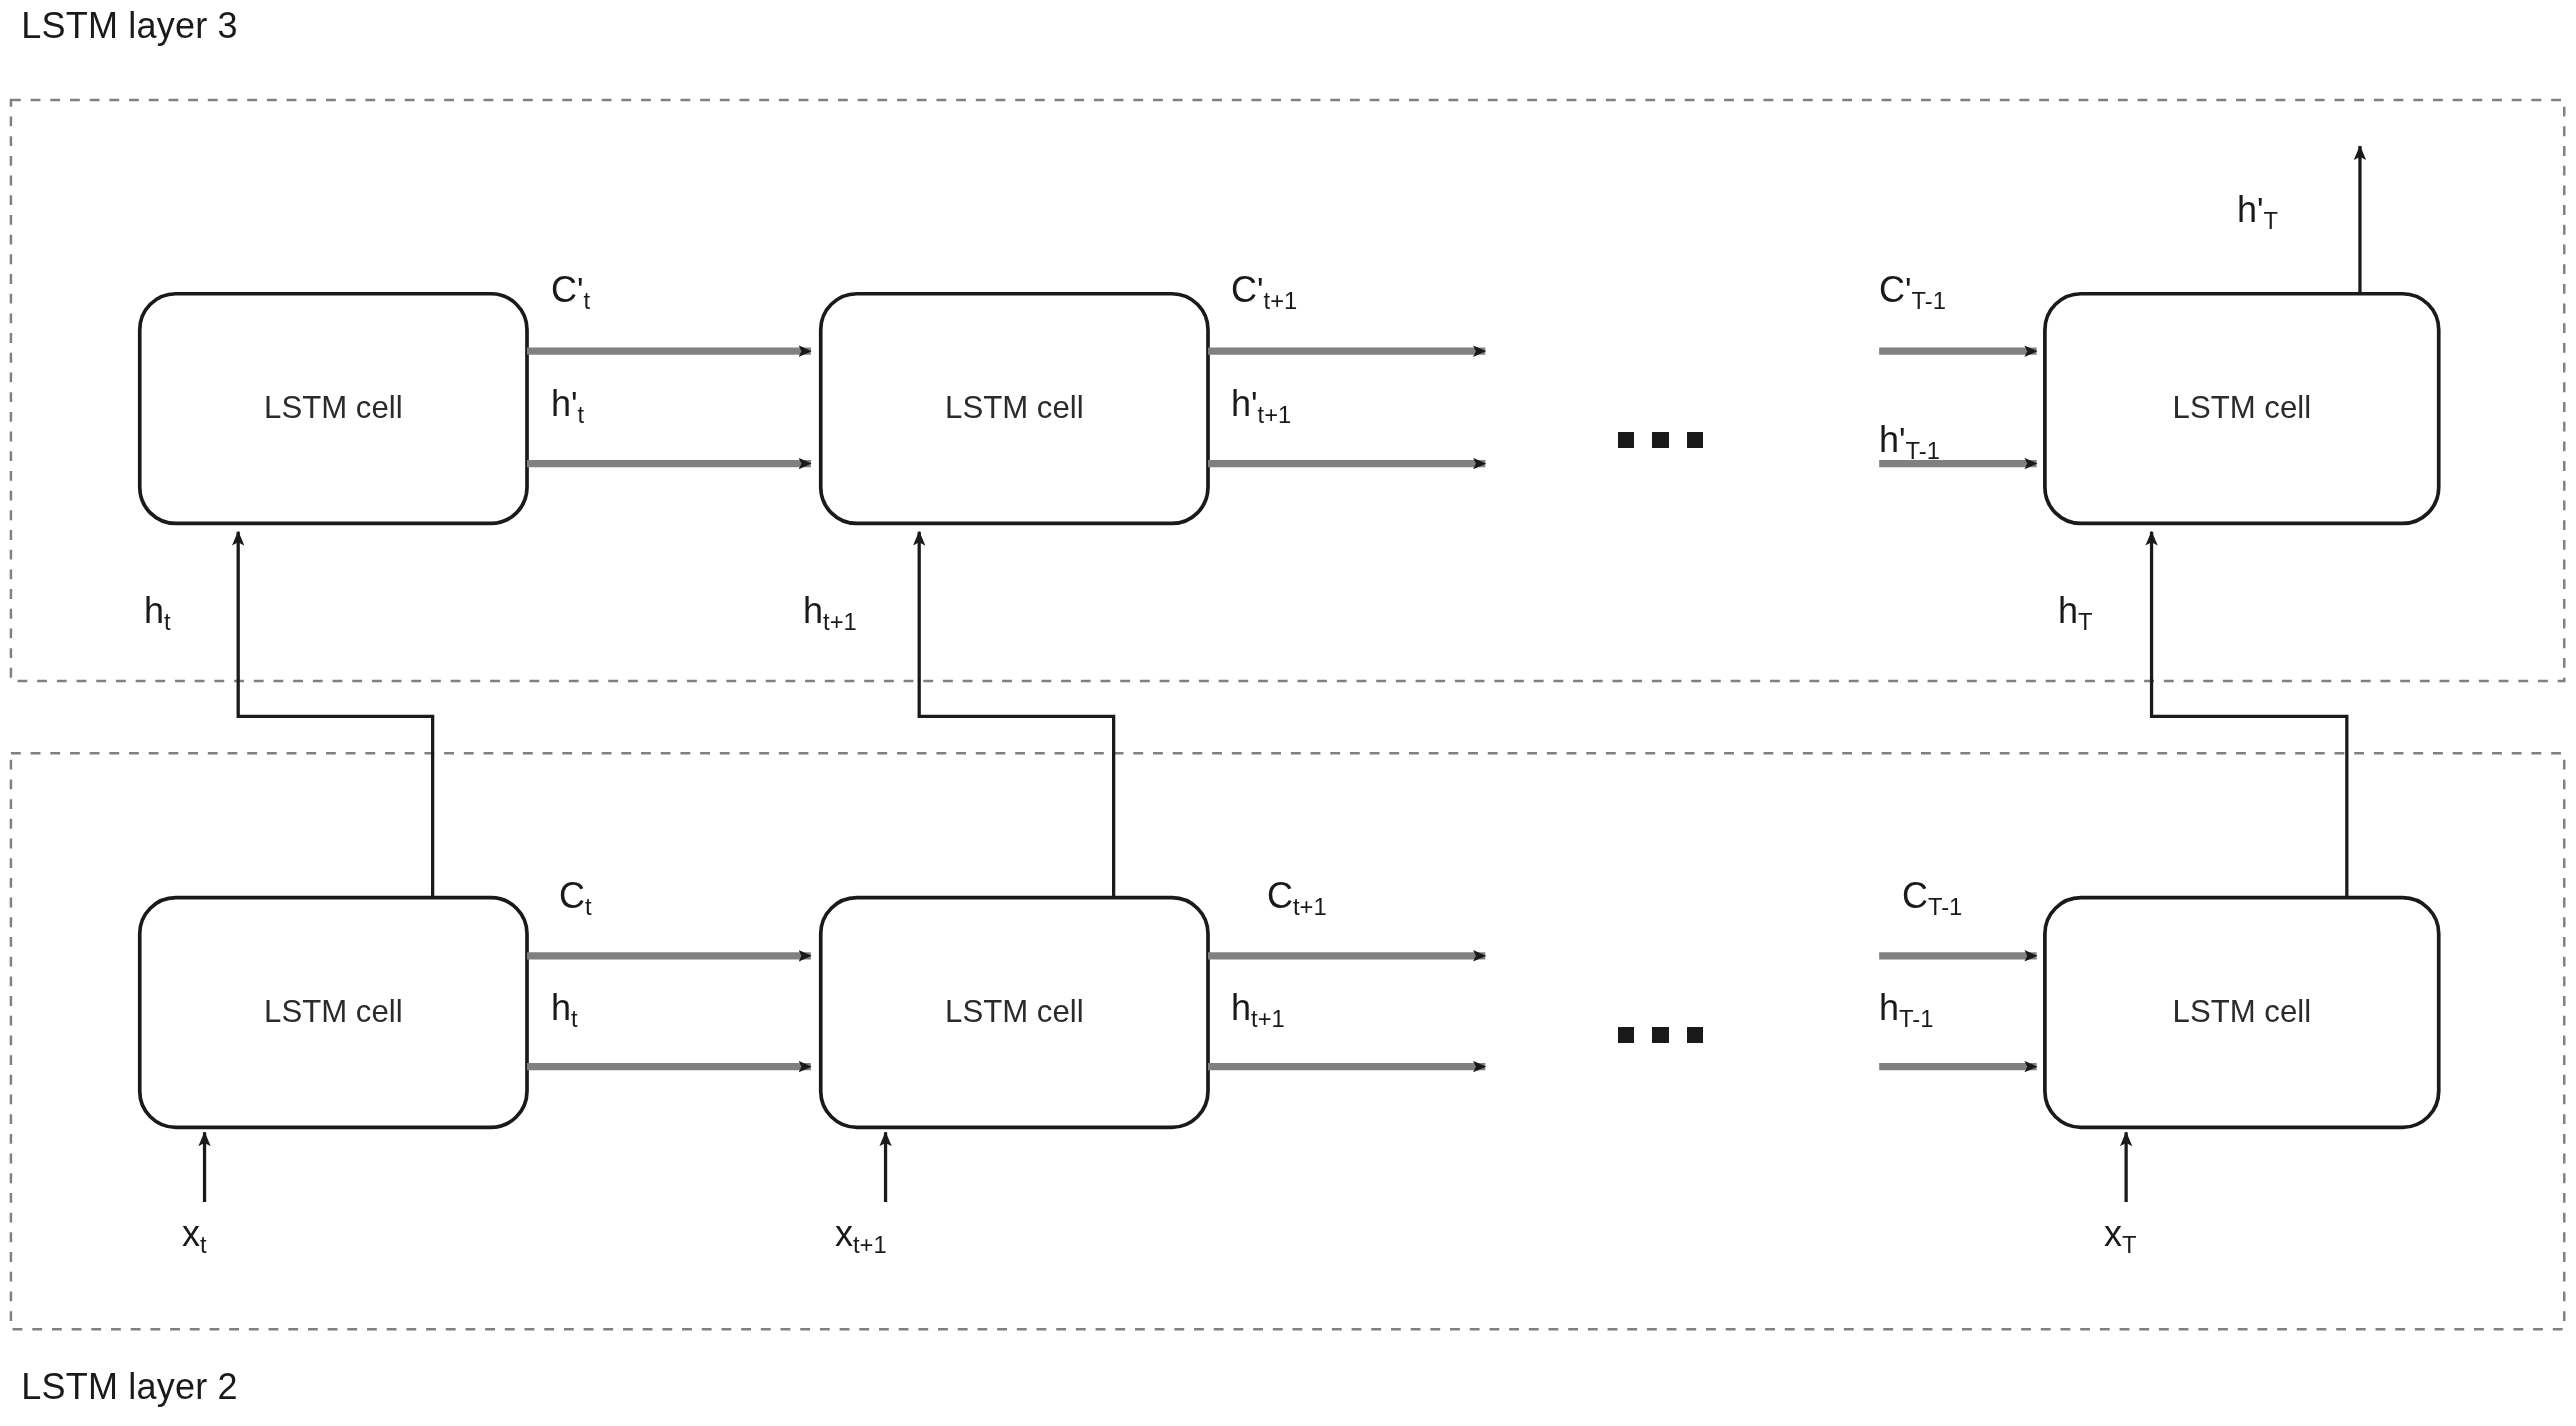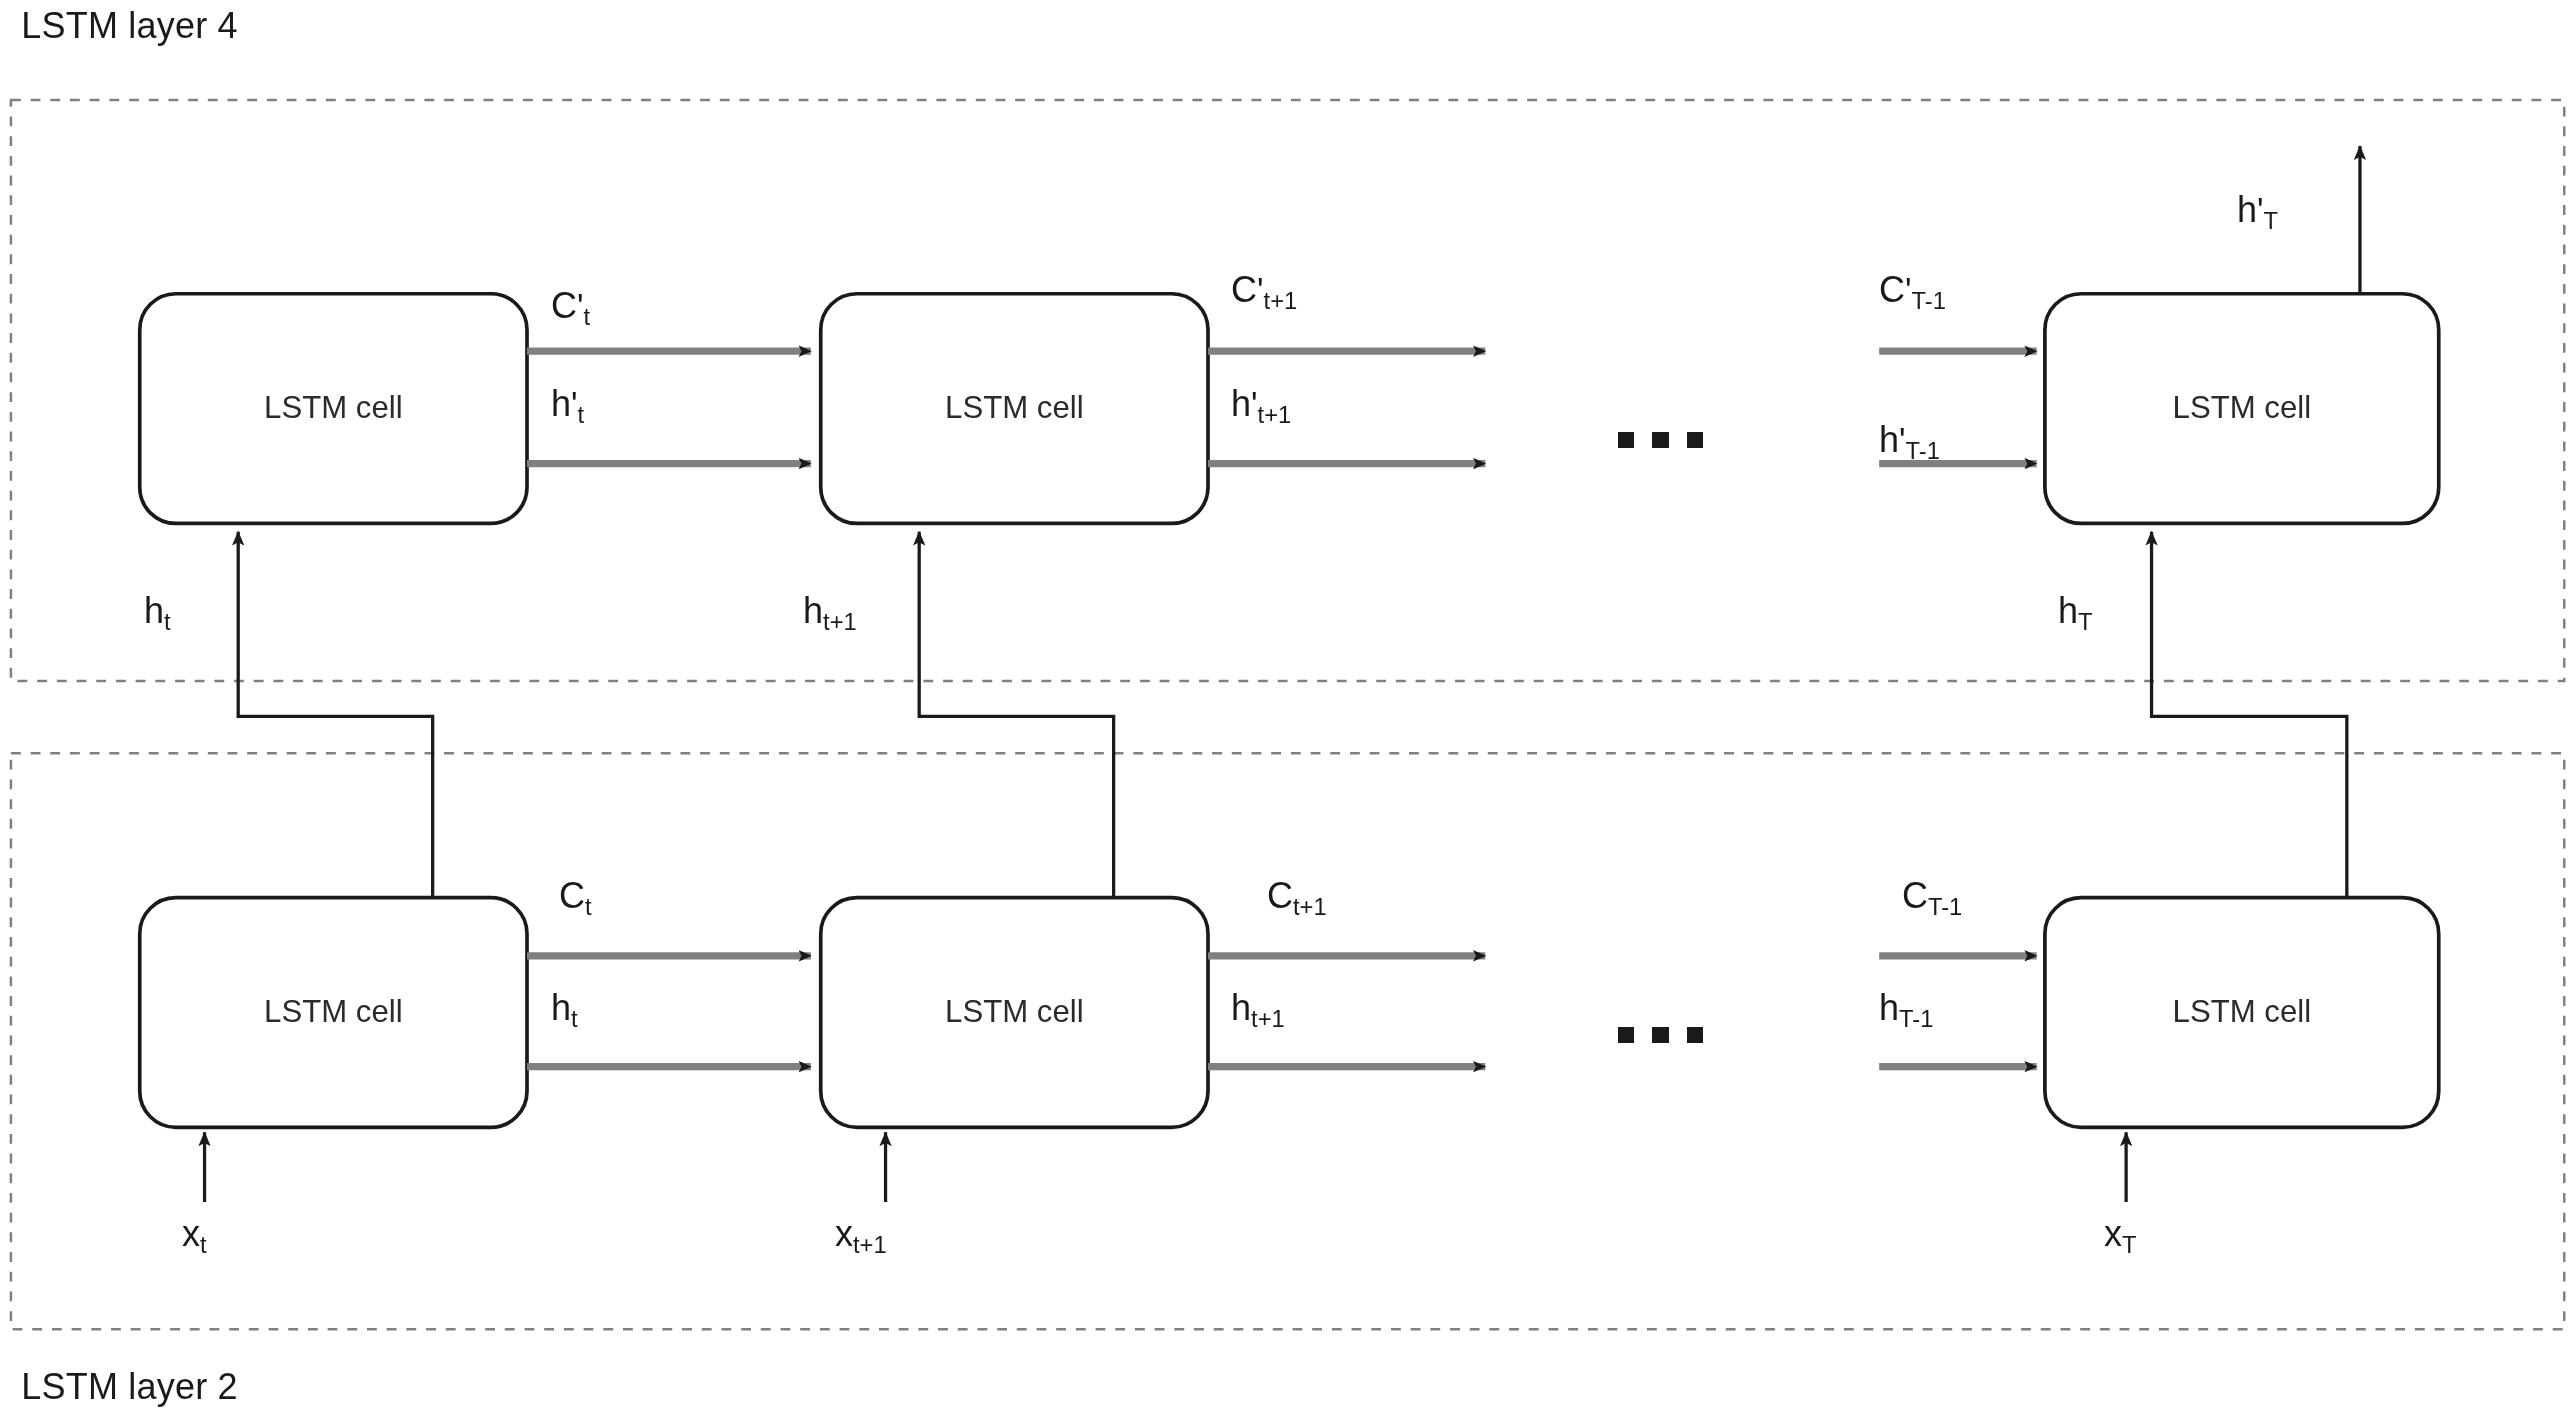--- a/index.html
+++ b/index.html
@@ -93,35 +93,35 @@
 
     <text class="cell-label" x="406" y="500">LSTM cell</text>
     <text class="cell-label" x="1236" y="500">LSTM cell</text>
     <text class="cell-label" x="2732" y="500">LSTM cell</text>
 
     <text class="cell-label" x="406" y="1236">LSTM cell</text>
     <text class="cell-label" x="1236" y="1236">LSTM cell</text>
     <text class="cell-label" x="2732" y="1236">LSTM cell</text>
   </svg>
 
-  <div class="layer-title" style="left:21.3px;top:4.9px;">LSTM layer 4</div>
+  <div class="layer-title" style="left:21.3px;top:4.9px;">LSTM layer 3</div>
   <div class="layer-title" style="left:21.3px;top:1366px;">LSTM layer 2</div>
 
   <div class="ellipsis" style="left:1618px;top:432px;">
     <i></i>
     <i></i>
     <i></i>
   </div>
   <div class="ellipsis" style="left:1618px;top:1027px;">
     <i></i>
     <i></i>
     <i></i>
   </div>
 
-  <div class="sig" style="left:551px;top:288px;">
+  <div class="sig" style="left:551px;top:272px;">
     <span>C</span><span class="pr">'</span><sub>t</sub>
   </div>
   <div class="sig" style="left:551px;top:386px;">
     <span>h</span><span class="pr">'</span><sub>t</sub>
   </div>
 
   <div class="sig" style="left:1231px;top:272px;">
     <span>C</span><span class="pr">'</span><sub>t+1</sub>
   </div>
   <div class="sig" style="left:1231px;top:386px;">

